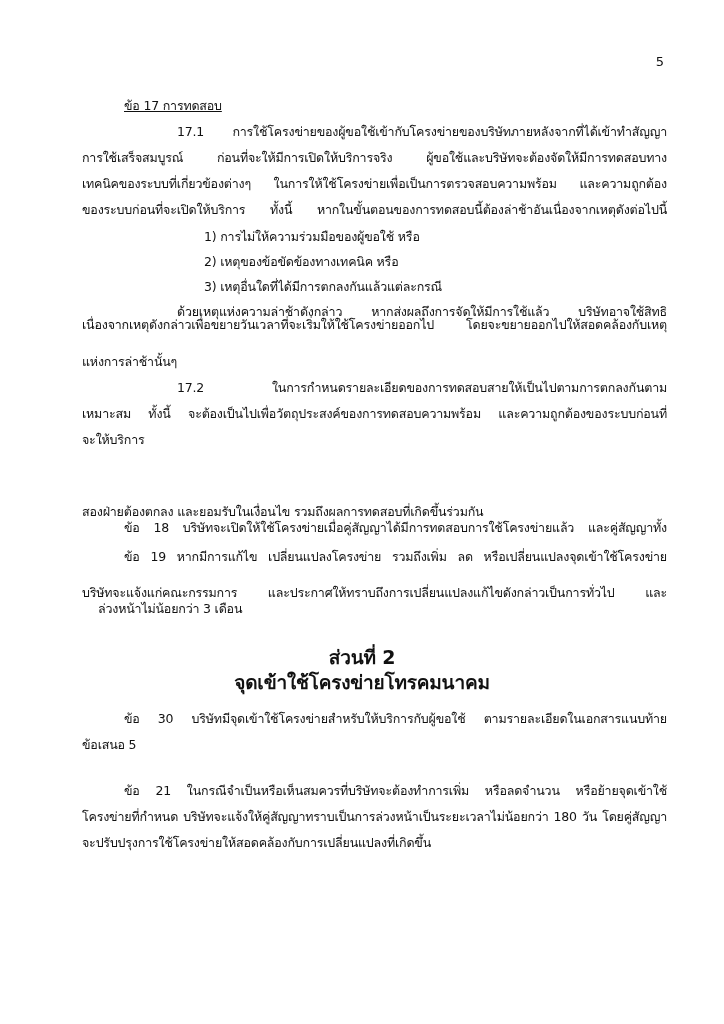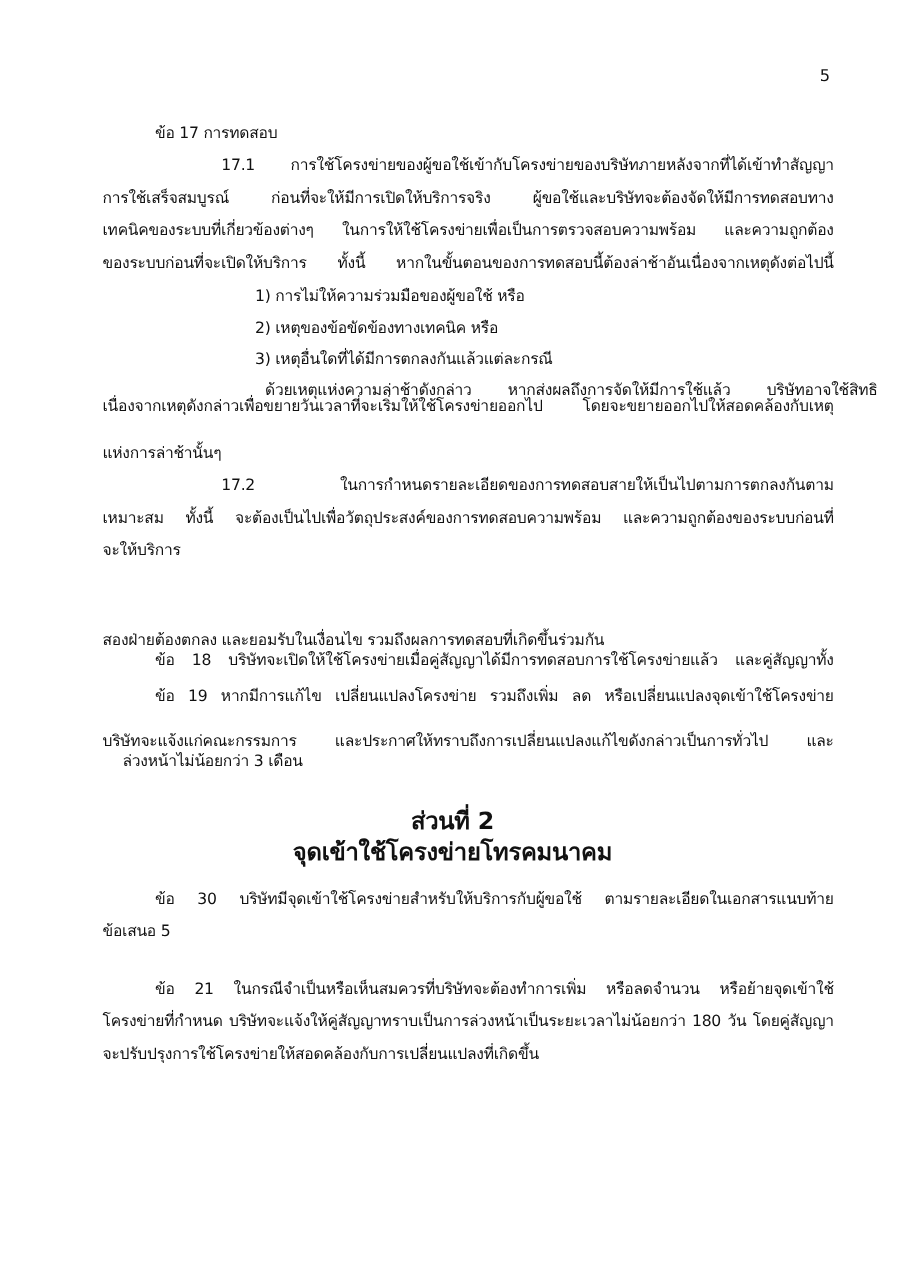--- a/index.html
+++ b/index.html
@@ -8,31 +8,31 @@
   .page-number { position:absolute; top:54px; right:60px; font-size:13px; }
   .ln { position:absolute; font-size:12.5px; white-space:nowrap; line-height:18px; letter-spacing:-0.2px; }
   .just { width:585px; text-align:justify; text-align-last:justify; }
   .center { left:0; width:724px; text-align:center; font-weight:bold; font-size:19px; }
 </style>
 </head>
 <body>
 
 <div class="page-number">5</div>
 
-<div class="ln" style="top:97px;left:124px;">ข้อ 17  การทดสอบ</div>
+<div class="ln" style="top:97px;left:124px;text-decoration:underline;">ข้อ 17  การทดสอบ</div>
 <div class="ln" style="top:123px;left:177px;width:490px;text-align:justify;text-align-last:justify;">17.1  การใช้โครงข่ายของผู้ขอใช้เข้ากับโครงข่ายของบริษัทภายหลังจากที่ได้เข้าทำสัญญา</div>
 <div class="ln just" style="top:149px;left:82px;">การใช้เสร็จสมบูรณ์ ก่อนที่จะให้มีการเปิดให้บริการจริง ผู้ขอใช้และบริษัทจะต้องจัดให้มีการทดสอบทาง</div>
 <div class="ln just" style="top:175px;left:82px;">เทคนิคของระบบที่เกี่ยวข้องต่างๆ ในการให้ใช้โครงข่ายเพื่อเป็นการตรวจสอบความพร้อม และความถูกต้อง</div>
 <div class="ln just" style="top:201px;left:82px;">ของระบบก่อนที่จะเปิดให้บริการ ทั้งนี้ หากในขั้นตอนของการทดสอบนี้ต้องล่าช้าอันเนื่องจากเหตุดังต่อไปนี้</div>
 
 <div class="ln" style="top:228px;left:204px;">1)  การไม่ให้ความร่วมมือของผู้ขอใช้ หรือ</div>
 <div class="ln" style="top:253px;left:204px;">2)  เหตุของข้อขัดข้องทางเทคนิค หรือ</div>
 <div class="ln" style="top:278px;left:204px;">3)  เหตุอื่นใดที่ได้มีการตกลงกันแล้วแต่ละกรณี</div>
 
-<div class="ln" style="top:303px;left:177px;width:490px;text-align:justify;text-align-last:justify;margin-left:35px;">ด้วยเหตุแห่งความล่าช้าดังกล่าว หากส่งผลถึงการจัดให้มีการใช้แล้ว  บริษัทอาจใช้สิทธิ</div>
+<div class="ln" style="top:303px;left:177px;width:490px;text-align:justify;text-align-last:justify;">ด้วยเหตุแห่งความล่าช้าดังกล่าว หากส่งผลถึงการจัดให้มีการใช้แล้ว  บริษัทอาจใช้สิทธิ</div>
 <div class="ln just" style="top:316px;left:82px;">เนื่องจากเหตุดังกล่าวเพื่อขยายวันเวลาที่จะเริ่มให้ใช้โครงข่ายออกไป โดยจะขยายออกไปให้สอดคล้องกับเหตุ</div>
 <div class="ln" style="top:353px;left:82px;">แห่งการล่าช้านั้นๆ</div>
 
 <div class="ln" style="top:379px;left:177px;width:490px;text-align:justify;text-align-last:justify;">17.2  ในการกำหนดรายละเอียดของการทดสอบสายให้เป็นไปตามการตกลงกันตาม</div>
 <div class="ln just" style="top:405px;left:82px;">เหมาะสม ทั้งนี้ จะต้องเป็นไปเพื่อวัตถุประสงค์ของการทดสอบความพร้อม และความถูกต้องของระบบก่อนที่</div>
 <div class="ln" style="top:431px;left:82px;">จะให้บริการ</div>
 
 <div class="ln" style="top:477px;left:124px;width:543px;text-align:justify;text-align-last:justify;margin-top:42px;">ข้อ 18  บริษัทจะเปิดให้ใช้โครงข่ายเมื่อคู่สัญญาได้มีการทดสอบการใช้โครงข่ายแล้ว และคู่สัญญาทั้ง</div>
 <div class="ln" style="top:503px;left:82px;">สองฝ่ายต้องตกลง และยอมรับในเงื่อนไข รวมถึงผลการทดสอบที่เกิดขึ้นร่วมกัน</div>
 

